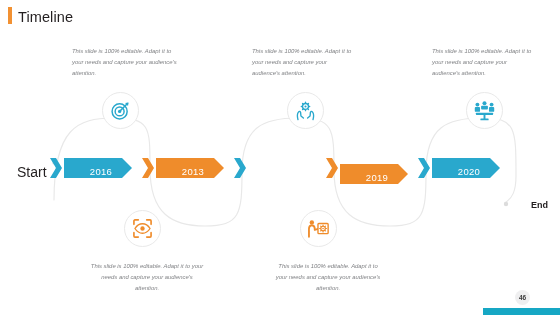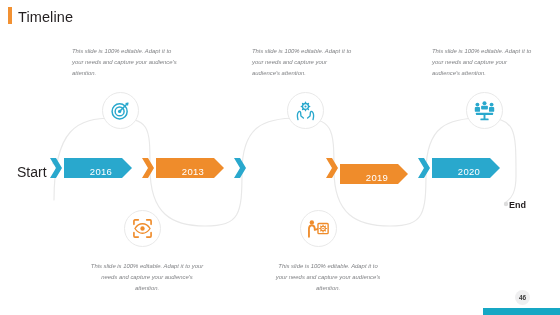--- a/index.html
+++ b/index.html
@@ -32,21 +32,21 @@
     font-size:9.5px;color:#ffffff;letter-spacing:.3px;
     padding-left:6px;
   }
   .chev .body{position:absolute;inset:0;}
 
   
   .tip{position:absolute;height:20px;width:12px;z-index:4;}
 
   
   #start-label{position:absolute;left:17px;top:164px;font-size:14px;font-weight:normal;color:#231f20;z-index:5;}
-  #end-label{position:absolute;left:497px;top:200px;font-size:9px;font-weight:bold;color:#231f20;z-index:5;padding-left:12px;}
+  #end-label{position:absolute;left:519px;top:200px;font-size:9px;font-weight:bold;color:#231f20;z-index:5;padding-left:12px;}
 
   
   .node{
     position:absolute;width:37px;height:37px;border-radius:50%;
     background:#ffffff;border:1.1px solid #e9e9e9;
     display:flex;align-items:center;justify-content:center;
     z-index:5;
     box-sizing:border-box;
   }
   .node svg{display:block;}

